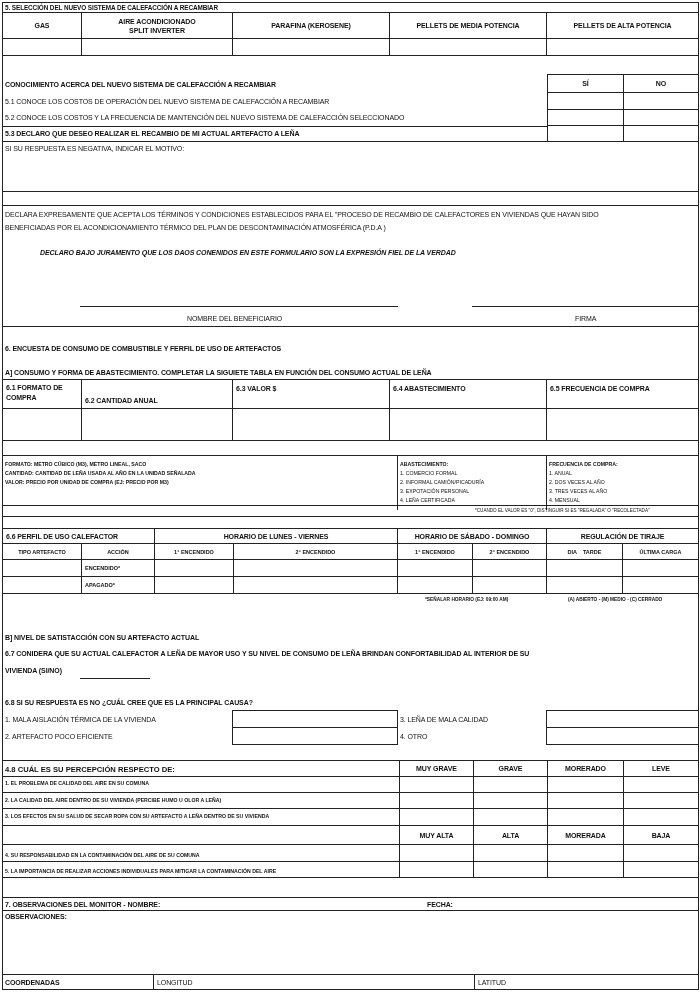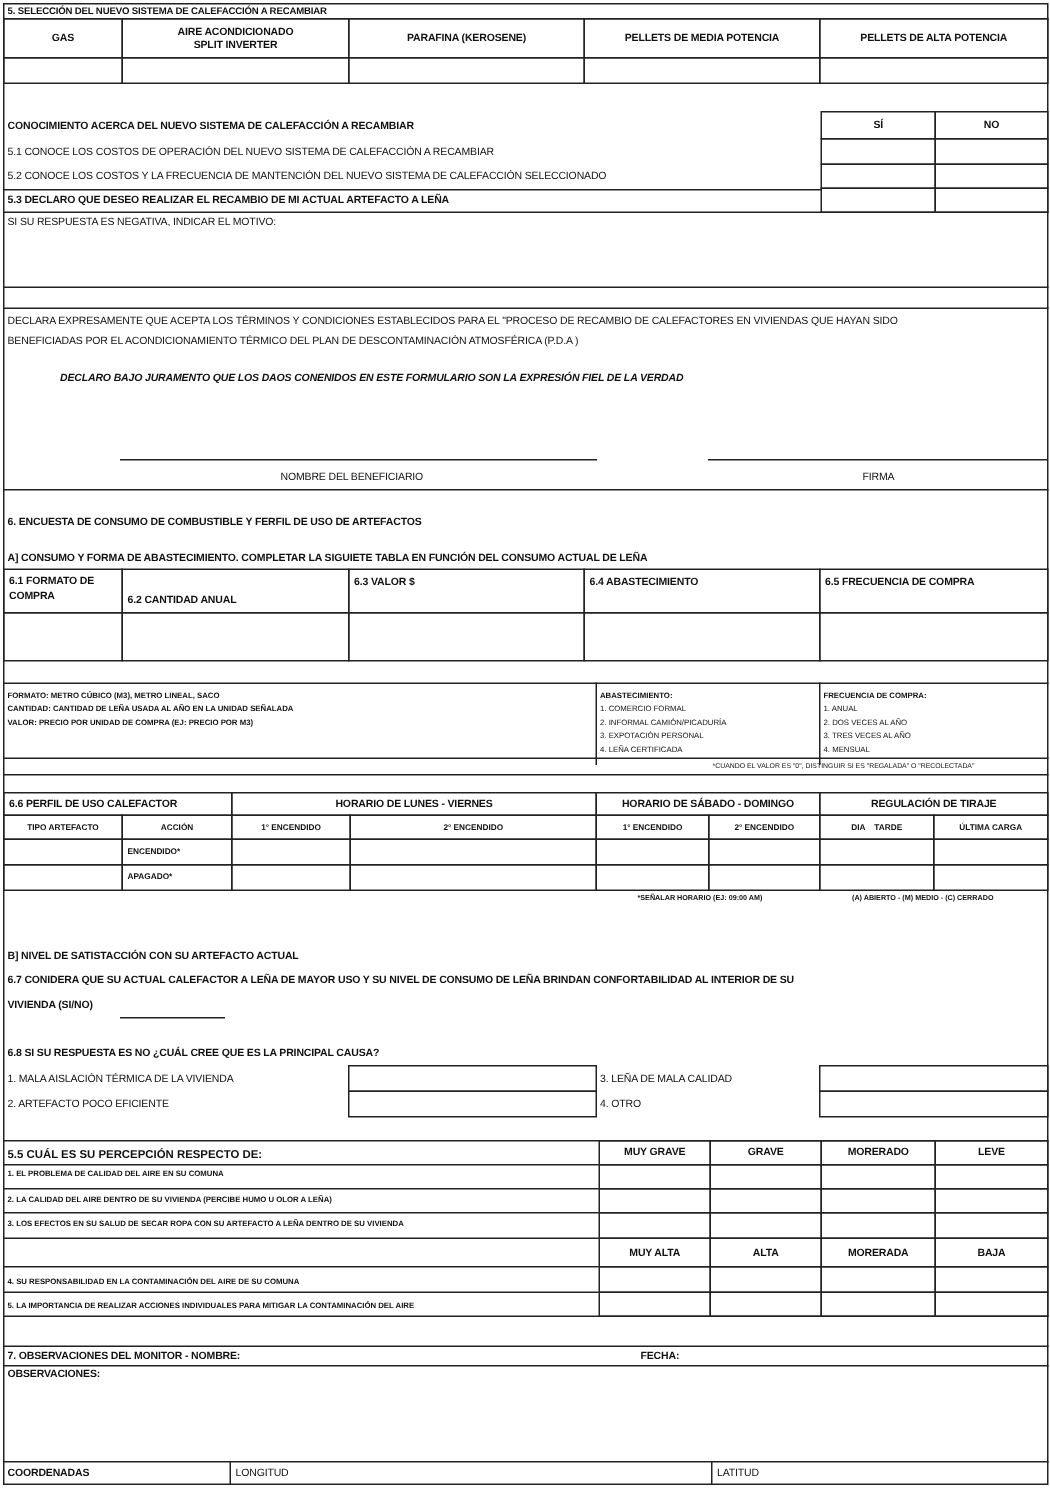--- a/index.html
+++ b/index.html
@@ -204,21 +204,21 @@
 <div class="abs txt" style="left:5px;top:716px;font-weight:normal;">1. MALA AISLACIÓN TÉRMICA DE LA VIVIENDA</div>
 <div class="cell" style="left:232px;top:710px;width:166px;height:18px;"></div>
 <div class="abs txt" style="left:5px;top:733px;font-weight:normal;">2. ARTEFACTO POCO EFICIENTE</div>
 <div class="cell" style="left:232px;top:727px;width:166px;height:18px;"></div>
 <div class="abs txt" style="left:400px;top:716px;font-weight:normal;">3. LEÑA DE MALA CALIDAD</div>
 <div class="cell" style="left:546px;top:710px;width:153px;height:18px;"></div>
 <div class="abs txt" style="left:400px;top:733px;font-weight:normal;">4. OTRO</div>
 <div class="cell" style="left:546px;top:727px;width:153px;height:18px;"></div>
 
 <div class="hline" style="left:2px;top:760px;width:697px;"></div>
-<div class="abs txt8" style="left:5px;top:765px;">5.5 CUÁL ES SU PERCEPCIÓN RESPECTO DE:</div>
+<div class="abs txt8" style="left:5px;top:765px;">4.8 CUÁL ES SU PERCEPCIÓN RESPECTO DE:</div>
 
 <div class="hline" style="left:2px;top:776px;width:397px;"></div>
 <div class="abs small" style="left:5px;top:780px;">1. EL PROBLEMA DE CALIDAD DEL AIRE EN SU COMUNA</div>
 <div class="hline" style="left:2px;top:792px;width:397px;"></div>
 <div class="abs small" style="left:5px;top:797px;">2. LA CALIDAD DEL AIRE DENTRO DE SU VIVIENDA (PERCIBE HUMO U OLOR A LEÑA)</div>
 <div class="hline" style="left:2px;top:808px;width:397px;"></div>
 <div class="abs small" style="left:5px;top:813px;">3. LOS EFECTOS EN SU SALUD DE SECAR ROPA CON SU ARTEFACTO A LEÑA DENTRO DE SU VIVIENDA</div>
 <div class="hline" style="left:2px;top:825px;width:397px;"></div>
 <div class="hline" style="left:2px;top:844px;width:397px;"></div>
 <div class="abs small" style="left:5px;top:852px;">4. SU RESPONSABILIDAD EN LA CONTAMINACIÓN DEL AIRE DE SU COMUNA</div>

